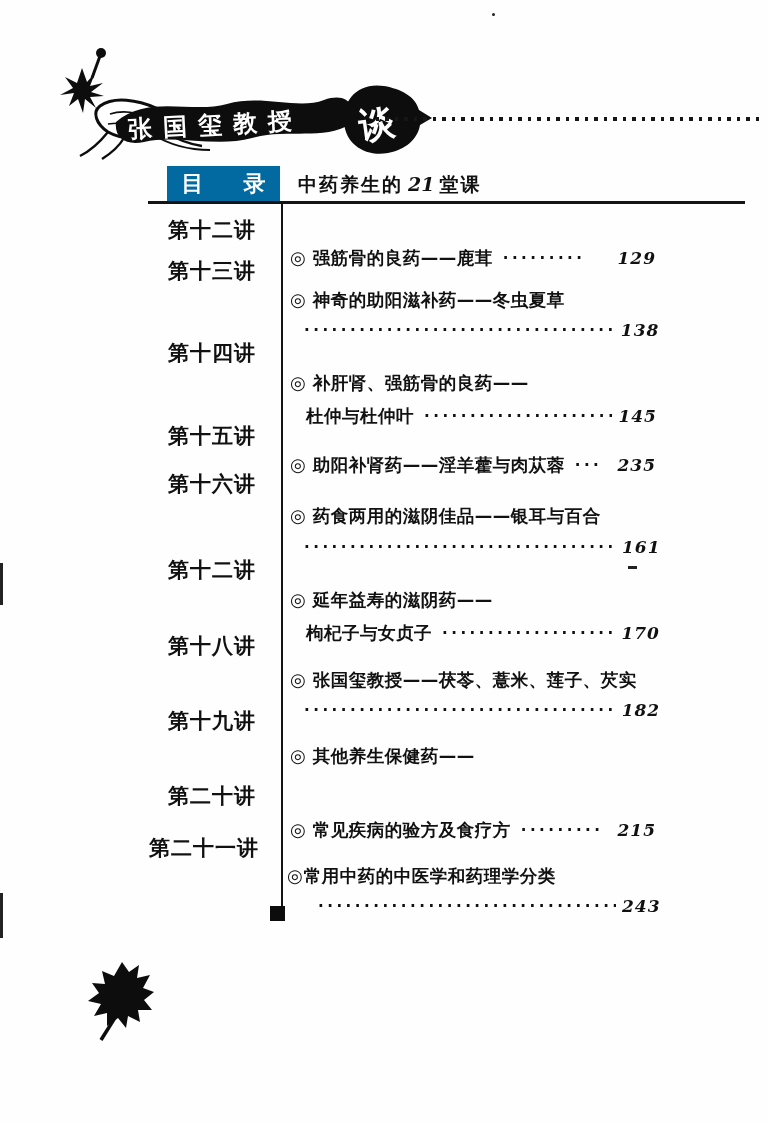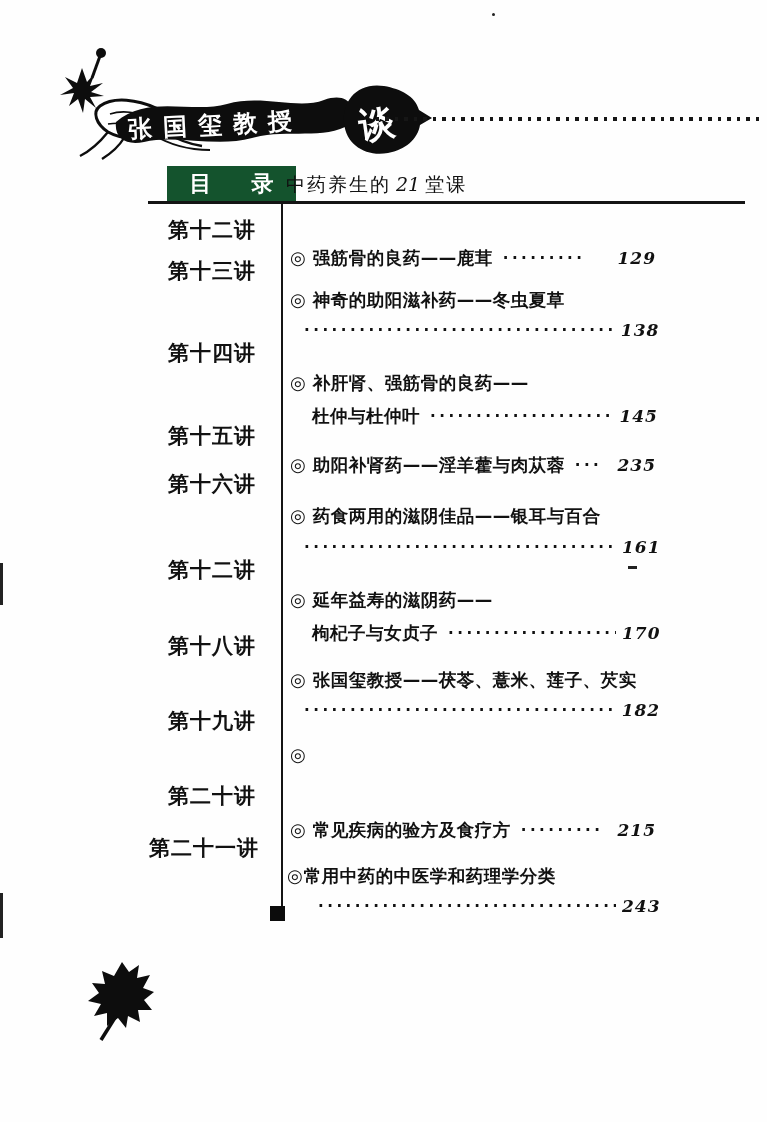--- a/index.html
+++ b/index.html
@@ -10,29 +10,29 @@
     color:#111;
   }
   
   .banner-svg{position:absolute; left:52px; top:44px; width:390px; height:130px;}
   .dotted-line{
     position:absolute; left:376px; top:117px; width:388px; height:4px;
     background:repeating-linear-gradient(90deg,#161616 0 3.5px,transparent 3.5px 9.5px);
   }
   
   .toc-box{
-    position:absolute; left:167px; top:166px; width:129px; height:36px;
-    background:#14532d; color:#fff;
+    position:absolute; left:167px; top:166px; width:113px; height:36px;
+    background:#0369a1; color:#fff;
     display:flex; align-items:center; justify-content:center;
     font-size:22px; font-weight:bold; letter-spacing:9px; text-indent:9px;
     font-family:"DejaVu Sans","Liberation Sans",sans-serif;
   }
   .subtitle{
-    position:absolute; left:286px; top:172px;
-    font-size:19px; font-weight:normal;
+    position:absolute; left:298px; top:172px;
+    font-size:19px; font-weight:bold;
     font-family:"DejaVu Sans","Liberation Sans",sans-serif;
     white-space:nowrap; letter-spacing:2px;
   }
   .subtitle .num{font-family:"DejaVu Serif",serif; font-style:italic; margin:0 5px; letter-spacing:0;}
   .hline{position:absolute; left:148px; top:201px; width:597px; height:2.5px; background:#141414;}
   .vline{position:absolute; left:281px; top:203px; width:2px; height:704px; background:#141414;}
   .end-square{position:absolute; left:270px; top:906px; width:15px; height:15px; background:#0c0c0c;}
   
   .lecture{
     position:absolute; left:168px;
@@ -45,21 +45,21 @@
   .entry-line{
     position:absolute; left:290px; width:366px;
     display:flex; align-items:baseline;
     font-size:17.5px; font-weight:bold;
     font-family:"DejaVu Sans","Liberation Sans",sans-serif;
     white-space:nowrap;
   }
   .bullet{margin-right:7px; font-weight:normal; font-size:18px;}
   .bullet.tight{margin-right:1px;}
   .etitle{letter-spacing:0.5px;}
-  .line2-text{margin-left:22px; letter-spacing:0.5px;}
+  .line2-text{margin-left:16px; letter-spacing:0.5px;}
   .leader{
     flex:1 1 auto; overflow:hidden; margin:0 6px 0 10px;
     font-size:15px; letter-spacing:3.5px; font-weight:bold;
     align-self:center; line-height:1;
   }
   .leader.lead-indent{margin-left:14px; flex:1 1 auto;}
   .pagenum{
     font-family:"DejaVu Serif","Liberation Serif",serif;
     font-style:italic; font-weight:bold; font-size:17px; letter-spacing:1px;
     text-align:right; min-width:34px;
@@ -181,20 +181,21 @@
     <span class="bullet">◎</span>
     <span class="etitle">张国玺教授——茯苓、薏米、莲子、芡实</span>
   </div>
   <div class="entry-line" style="top:700px">
     <span class="leader lead-indent">······································</span>
     <span class="pagenum">182</span>
   </div>
 
   <div class="entry-line" style="top:744px">
     <span class="bullet">◎</span>
+    <span class="etitle">其他养生保健药——</span>
   </div>
 
   <div class="entry-line" style="top:818px">
     <span class="bullet">◎</span>
     <span class="etitle">常见疾病的验方及食疗方</span>
     <span class="leader">·········</span>
     <span class="pagenum">215</span>
   </div>
 
   <div class="entry-line" style="top:864px; left:287px">

